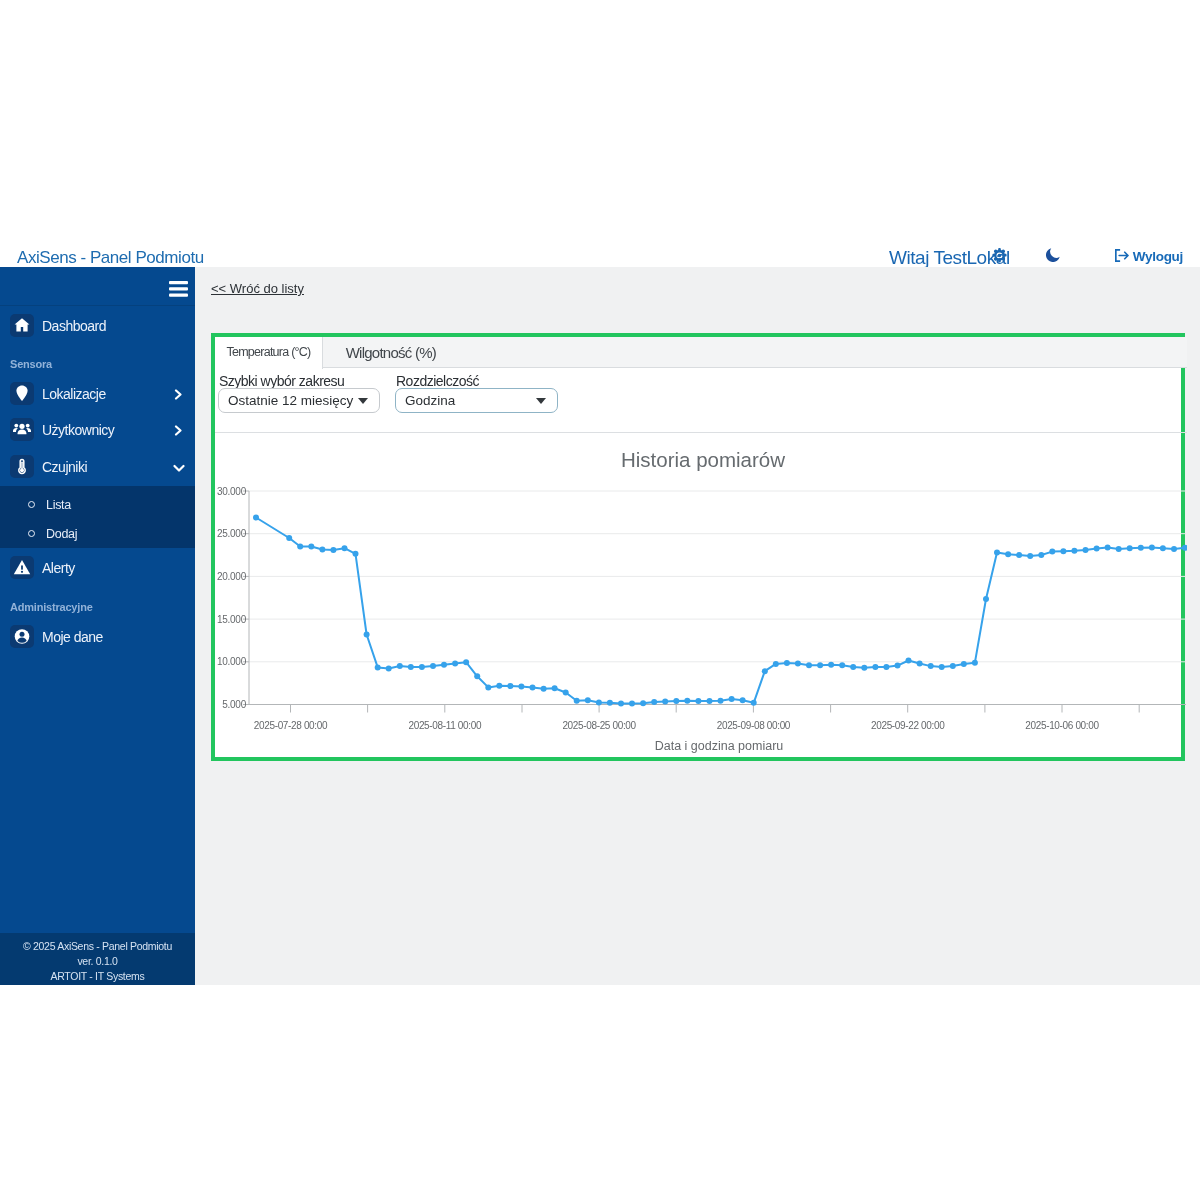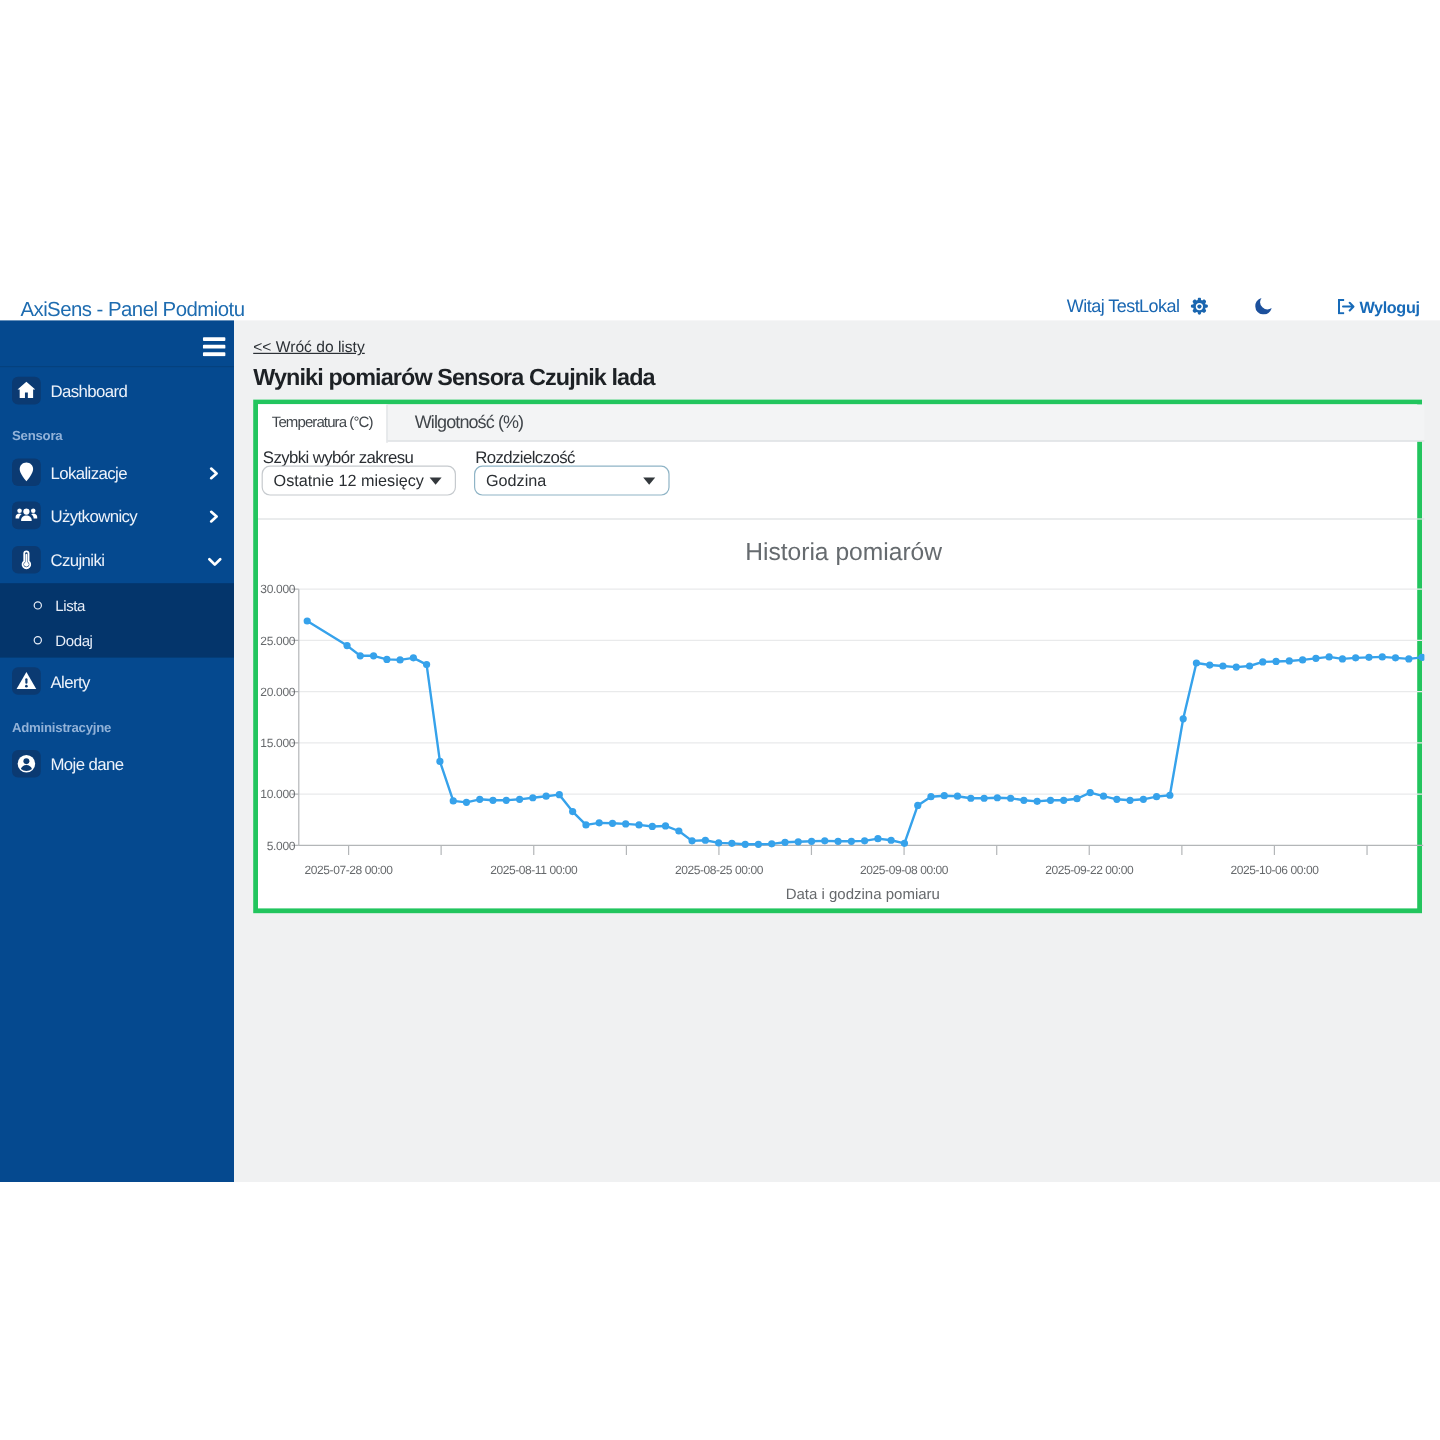--- a/index.html
+++ b/index.html
@@ -2,21 +2,21 @@
 <html lang="pl"><head>
 <meta charset="utf-8">
 <title>AxiSens - Panel Podmiotu</title>
 <style>
 * { margin:0; padding:0; box-sizing:border-box; }
 html,body { width:1200px; height:1200px; background:#fff; font-family:"Liberation Sans", sans-serif; overflow:hidden; }
 .app { position:absolute; left:0; top:225px; width:1200px; height:760px; }
 
 .topbar { position:absolute; left:0; top:16px; width:1200px; height:42px; background:#fff; border-bottom:1px solid #e4e4e4; }
 .brand { position:absolute; left:17px; top:7px; font-size:17px; font-weight:normal; color:#1e6cb0; letter-spacing:-0.45px; }
-.witaj { position:absolute; left:889px; top:6px; font-size:15px; letter-spacing:-0.45px; color:#1a67b2; }
+.witaj { position:absolute; left:889px; top:6px; font-size:19px; letter-spacing:-0.45px; color:#1a67b2; }
 .gearwrap { position:absolute; left:992px; top:7px; }
 .moonwrap { position:absolute; left:1046px; top:7px; }
 .logout { position:absolute; right:17px; top:8px; font-size:13.5px; letter-spacing:-0.3px; font-weight:bold; color:#176ab8; }
 
 .sidebar { position:absolute; left:0; top:42px; width:195px; height:718px; background:#05498f; }
 .sb-head { position:absolute; left:0; top:0; width:195px; height:39px; border-bottom:1px solid #05417e; }
 .burger { position:absolute; left:169px; top:12px; }
 .tile { position:absolute; left:10px; width:24px; height:23px; background:#0b3a72; border-radius:5px; }
 .mi-text { position:absolute; left:42px; font-size:14px; letter-spacing:-0.5px; color:#edf2fa; }
 .sec { position:absolute; left:10px; font-size:11px; font-weight:bold; color:#92b2d8; letter-spacing:-0.2px; }
@@ -116,24 +116,24 @@
           <circle cx="12" cy="15.8" r="1.1" fill="#0b3a72"></circle>
         </svg></div>
     <div class="mi-text" style="top:293px">Alerty</div>
     <div class="sec" style="top:334px">Administracyjne</div>
     <div class="tile" style="top:358px"><svg width="24" height="23" viewBox="0 0 24 23">
           <circle cx="12" cy="11.5" r="7.3" fill="#fff"></circle>
           <circle cx="12" cy="9.3" r="2.5" fill="#0b3a72"></circle>
           <path d="M12 12.6c-2.3 0-4.2 1.4-4.6 3.3a7.3 7.3 0 0 0 9.2 0c-.4-1.9-2.3-3.3-4.6-3.3z" fill="#0b3a72"></path>
         </svg></div>
     <div class="mi-text" style="top:362px">Moje dane</div>
+    <div class="sb-foot">© 2025 AxiSens - Panel Podmiotu<br>ver. 0.1.0<br>ARTOIT - IT Systems</div>
   </div>
   <div class="content">
     <div class="back">&lt;&lt; Wróć do listy</div>
-    <div class="h1">Wyniki pomiarów Sensora Czujnik lada</div>
     <div class="panel">
       <div class="tabstrip"></div>
       <div class="tab-active">Temperatura (°C)</div>
       <div class="tab2">Wilgotność (%)</div>
       <div class="lbl" style="left:4px">Szybki wybór zakresu</div>
       <div class="sel" style="left:3px; width:162px">Ostatnie 12 miesięcy<span class="arr"></span></div>
       <div class="lbl" style="left:181px">Rozdzielczość</div>
       <div class="sel" style="left:180px; width:163px; border:1.6px solid #8fb4c6">Godzina<span class="arr"></span></div>
       <div class="divline"></div>
       <svg class="chart" width="972" height="332" viewBox="0 0 972 332" style="top:94px">

